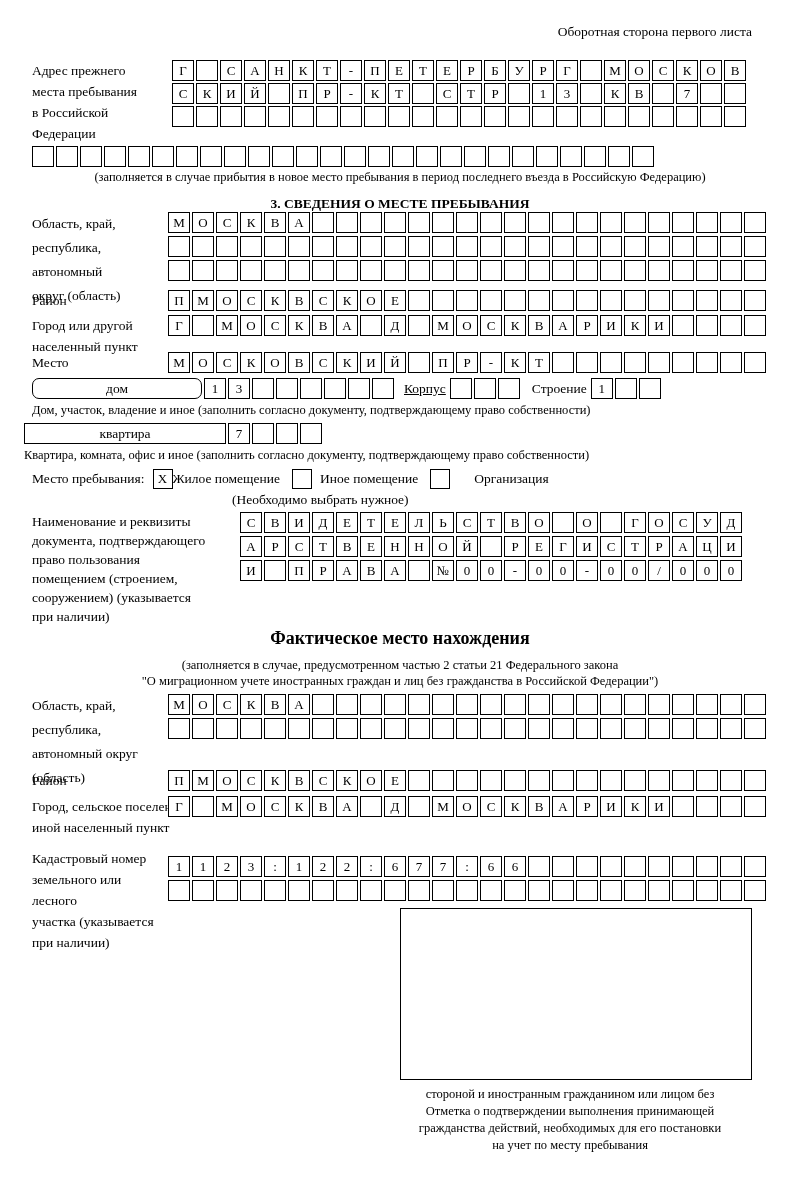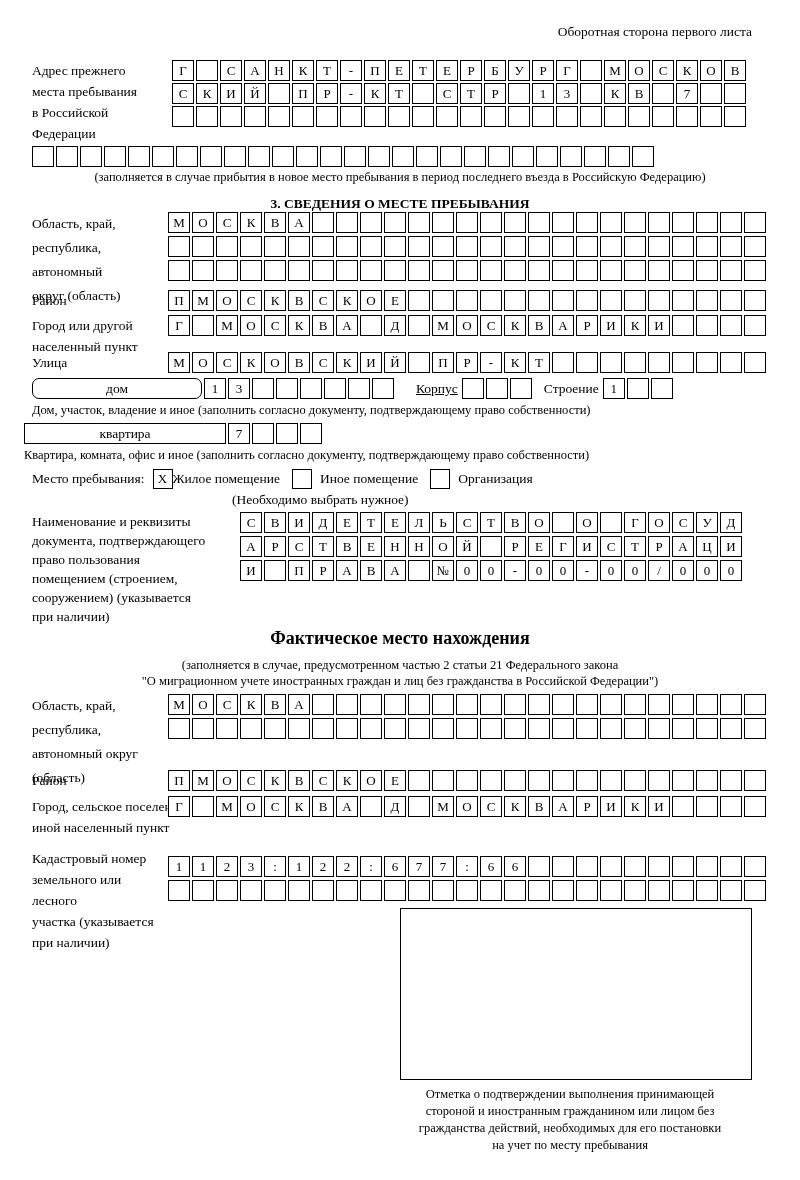--- a/index.html
+++ b/index.html
@@ -389,21 +389,21 @@
           <div class="cell"></div>
           <div class="cell"></div>
           <div class="cell"></div>
           <div class="cell"></div>
         </div>
     </div>
   </div>
 
   <div class="block" style="left:32px; top:352px; width:736px;">
     <div class="row">
-      <div class="lbl" style="width:140px;">Улица</div>
+      <div class="lbl" style="width:140px;">Место</div>
       <div class="cells" id="s2-street">
           <div class="cell">М</div>
           <div class="cell">О</div>
           <div class="cell">С</div>
           <div class="cell">К</div>
           <div class="cell">О</div>
           <div class="cell">В</div>
           <div class="cell">С</div>
           <div class="cell">К</div>
           <div class="cell">И</div>
@@ -433,21 +433,21 @@
       <div class="cells" id="s2-house">
           <div class="cell">1</div>
           <div class="cell">3</div>
           <div class="cell"></div>
           <div class="cell"></div>
           <div class="cell"></div>
           <div class="cell"></div>
           <div class="cell"></div>
           <div class="cell"></div>
         </div>
-      <div class="lbl" style="margin:0 4px 0 20px;text-decoration:underline;">Корпус</div>
+      <div class="lbl" style="margin:0 4px 0 8px;text-decoration:underline;">Корпус</div>
       <div class="cells" id="s2-korpus">
           <div class="cell"></div>
           <div class="cell"></div>
           <div class="cell"></div>
         </div>
       <div class="lbl" style="margin:0 4px 0 10px;">Строение</div>
       <div class="cells" id="s2-stroenie">
           <div class="cell">1</div>
           <div class="cell"></div>
           <div class="cell"></div>
@@ -470,21 +470,21 @@
   </div>
 
   <div class="block" style="left:32px; top:468px; width:736px;">
     <div class="row" style="align-items:center;">
       <div class="lbl">Место пребывания:</div>
       <div class="chk" style="margin-left:8px;">Х</div>
       <div class="lbl" style="">Жилое помещение</div>
       <div class="chk" style="margin-left:12px;"></div>
       <div class="lbl" style="margin-left:8px;">Иное помещение</div>
       <div class="chk" style="margin-left:12px;"></div>
-      <div class="lbl" style="margin-left:8px;">Организация</div>
+      <div class="lbl" style="margin-left:24px;">Организация</div>
     </div>
     <div class="lbl" style="margin-left:200px;">(Необходимо выбрать нужное)</div>
   </div>
 
   <div class="block" style="left:32px; top:512px; width:736px;">
     <div class="row">
       <div class="lbl" style="width:208px; line-height:19px;">
         <div>Наименование и реквизиты</div>
         <div>документа, подтверждающего</div>
         <div>право пользования</div>
@@ -772,19 +772,19 @@
             <div class="cell"></div>
             <div class="cell"></div>
             <div class="cell"></div>
           </div>
       </div>
     </div>
   </div>
 
   <div class="block bigbox" style="left:400px; top:908px; width:352px; height:172px;"></div>
   <div class="block foot" style="left:370px; top:1086px; width:400px;">
+    <div>стороной и иностранным гражданином или лицом без</div>
     <div>Отметка о подтверждении выполнения принимающей</div>
-    <div>стороной и иностранным гражданином или лицом без</div>
     <div>гражданства действий, необходимых для его постановки</div>
     <div>на учет по месту пребывания</div>
   </div>
 
 </div>
 
 </body></html>

